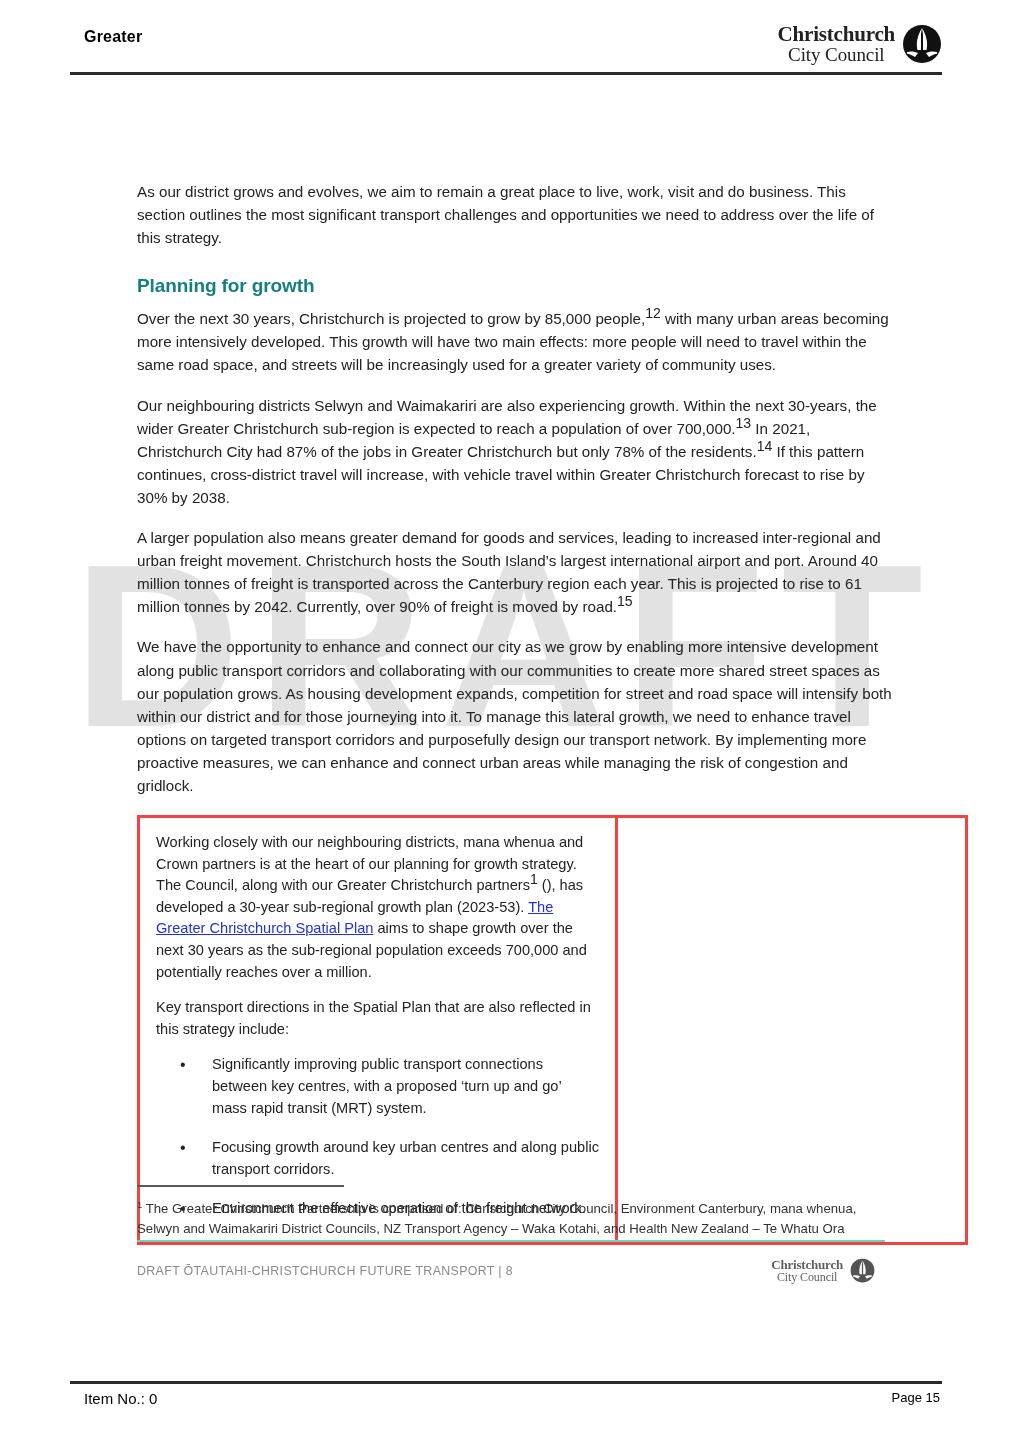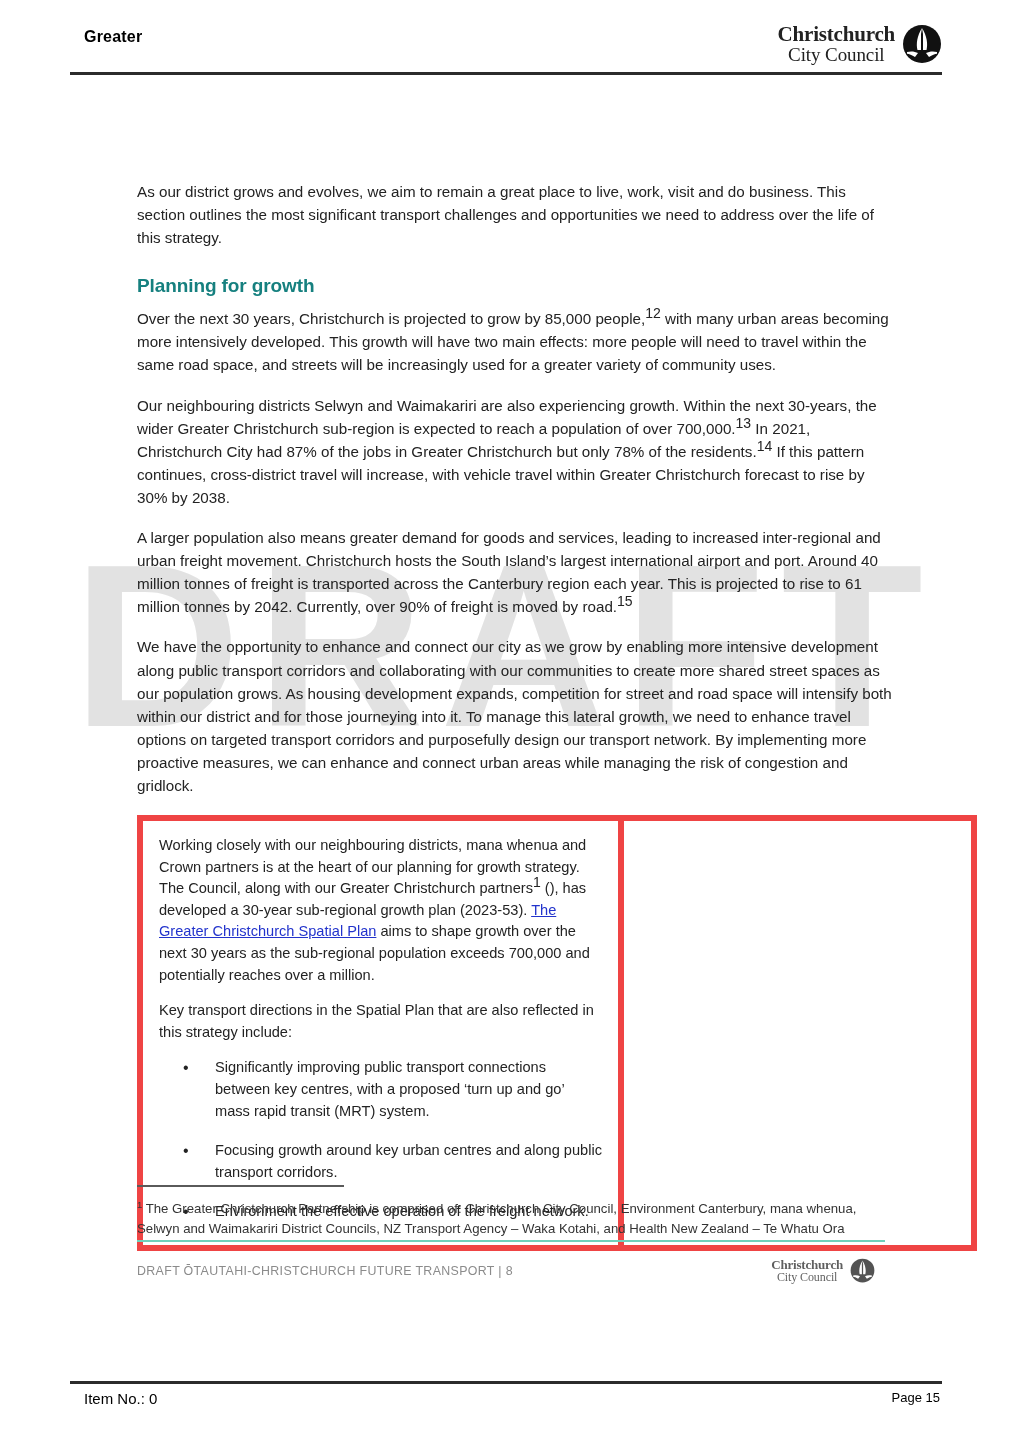--- a/index.html
+++ b/index.html
@@ -159,21 +159,21 @@
 
   
   .info-table {
     margin-top: 18px;
     width: 758px;
     border-collapse: collapse;
     table-layout: fixed;
     background: transparent;
   }
   .info-table td {
-    border: 6px solid #ef4444;
+    border: 3px solid #ef4444;
     vertical-align: top;
     padding: 14px 16px 16px 16px;
     background: transparent;
   }
   .info-table td.cell-left { width: 443px; }
   .info-table td.cell-right { width: 315px; }
 
   .box-para {
     margin: 0 0 14px 0;
     font-size: 14.6px;

